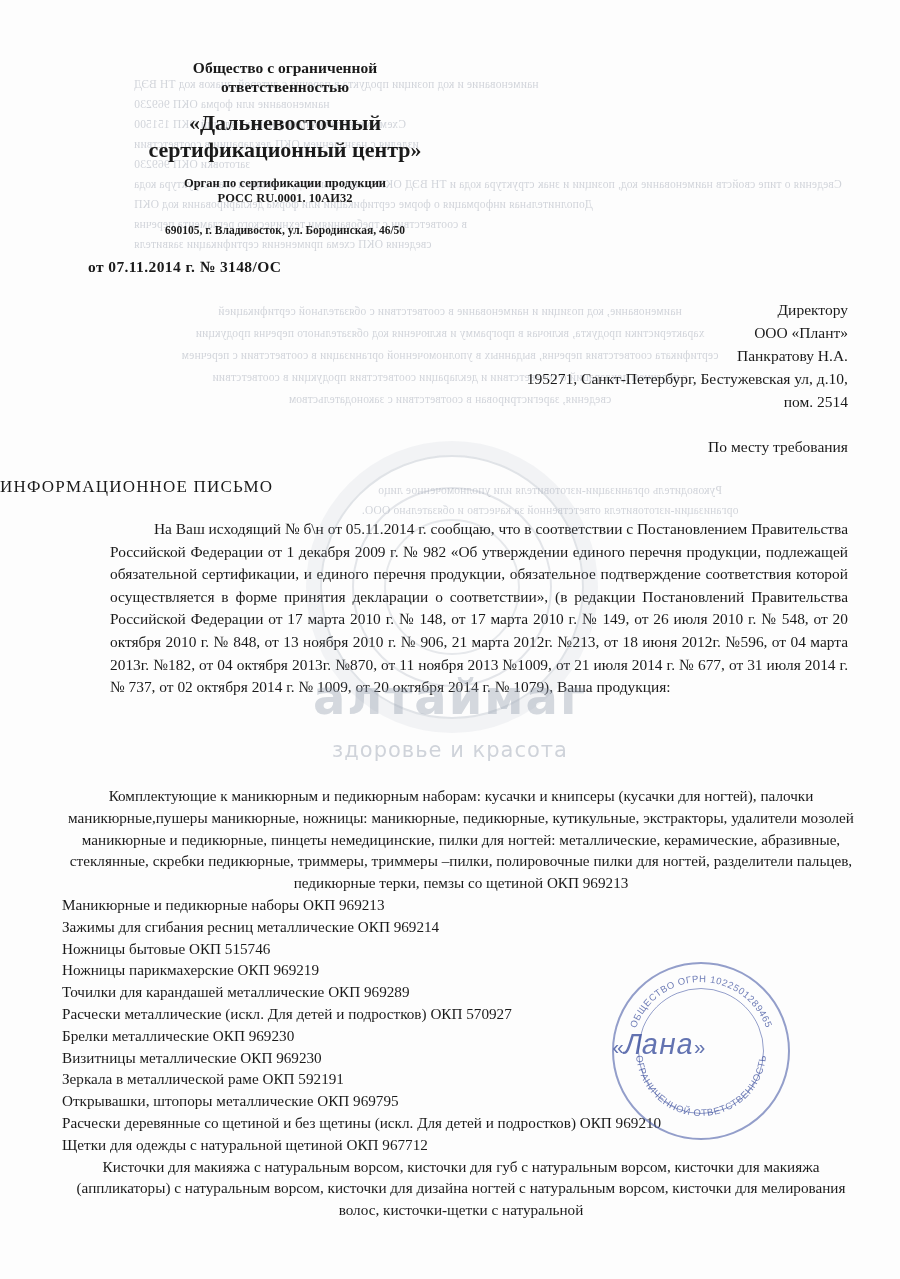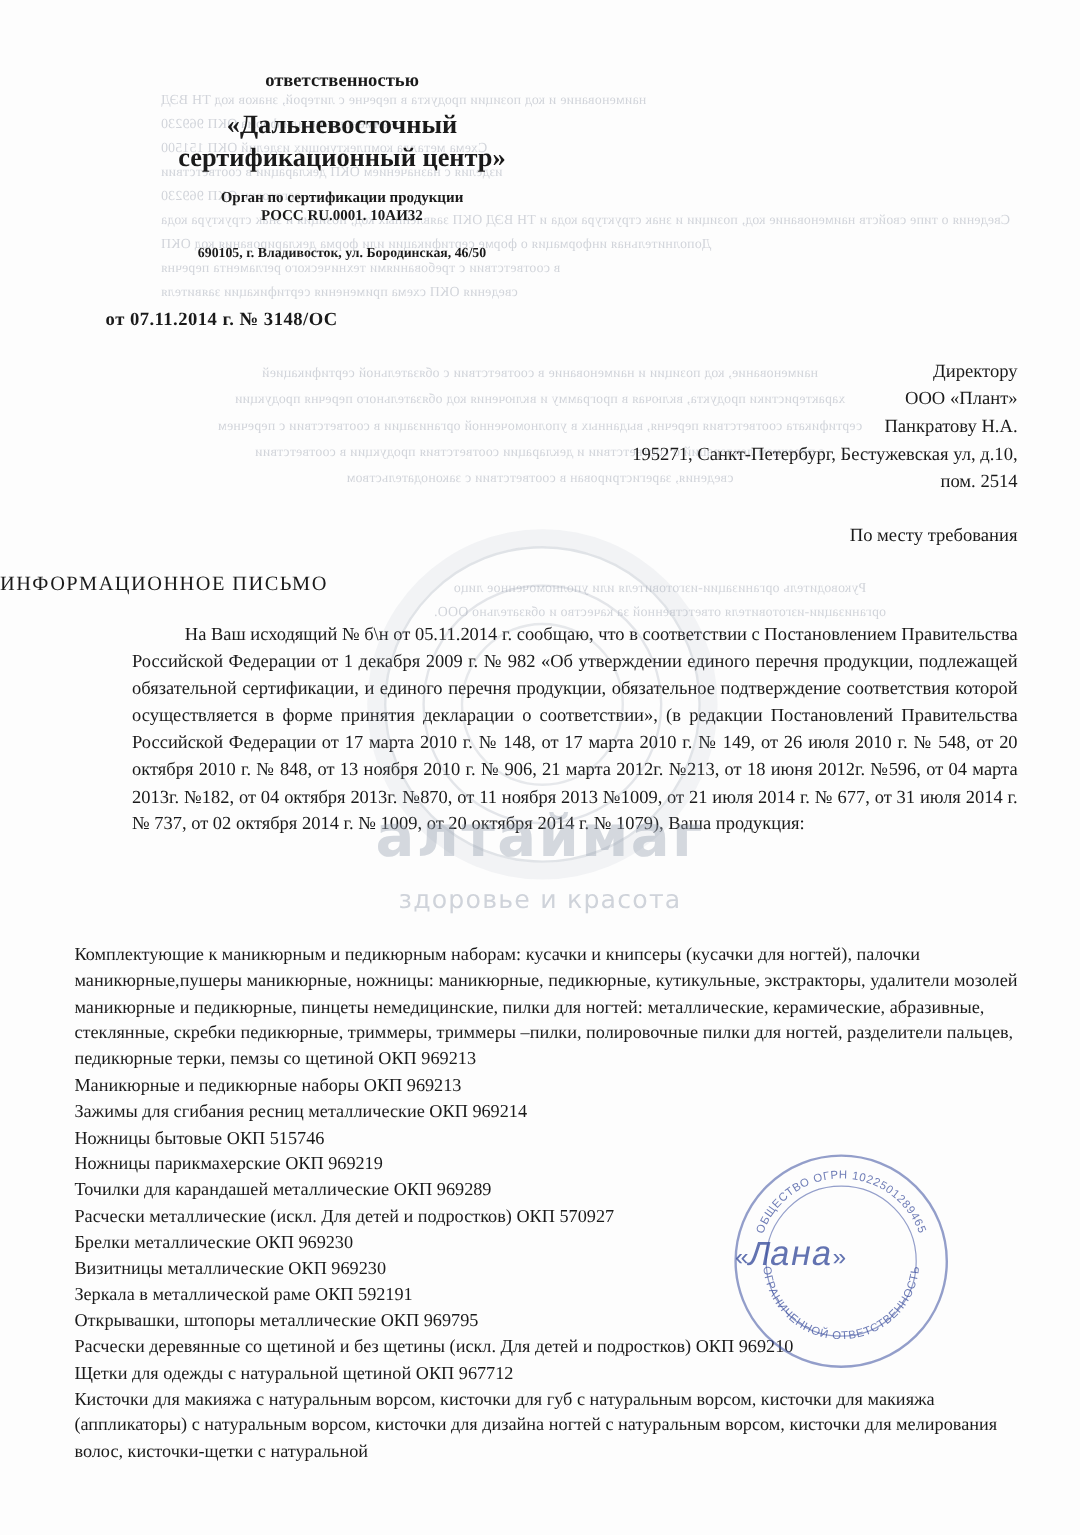--- a/index.html
+++ b/index.html
@@ -124,21 +124,21 @@
     left: 62px;
     right: 40px;
     top: 785px;
     font-size: 15.2px;
     line-height: 21.8px;
   }
   .list-block p {
     margin: 0;
   }
   .list-block p.para {
-    text-align: left;
+    text-align: center;
   }
   
   .watermark {
     position: absolute;
     left: 0;
     right: 0;
     top: 660px;
     text-align: center;
     pointer-events: none;
   }
@@ -238,20 +238,21 @@
   <div class="ghost g2"><span>наименование, код позиции и наименование в соответствии с обязательной сертификацией</span>
 <span>характеристики продукта, включая в программу и включения код обязательного перечня продукции</span>
 <span>сертификата соответствия перечня, выданных в уполномоченной организации в соответствии с перечнем</span>
 <span>с перечнем деклараций о соответствии и декларации соответствия продукции в соответствии</span>
 <span>сведения, зарегистрирован в соответствии с законодательством</span></div>
 
   <div class="ghost g3"><span>Руководитель организации-изготовителя или уполномоченное лицо</span>
 <span>организации-изготовителя ответственной за качество и обязательно ООО.</span></div>
 
   <div class="header">
+    <div class="org-line">Общество с ограниченной</div>
     <div class="org-line">ответственностью</div>
     <div class="org-name">«Дальневосточный</div>
     <div class="org-name" style="margin-top:0">сертификационный центр»</div>
     <div class="organ">Орган по сертификации продукции</div>
     <div class="rosscode">РОСС RU.0001. 10АИ32</div>
     <div class="address">690105, г. Владивосток, ул. Бородинская, 46/50</div>
   </div>
 
   <div class="docnum">от 07.11.2014 г.  №  3148/ОС</div>
 

